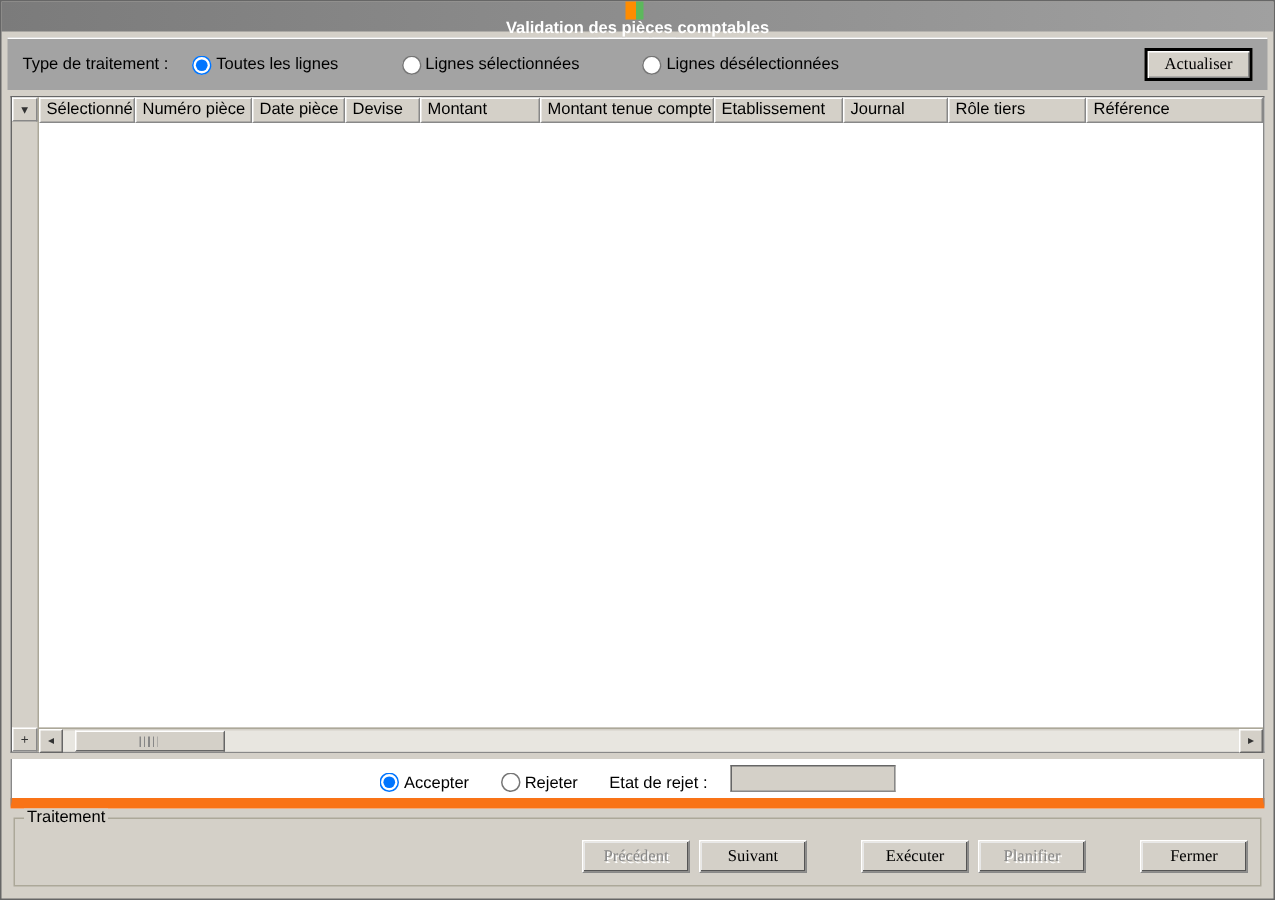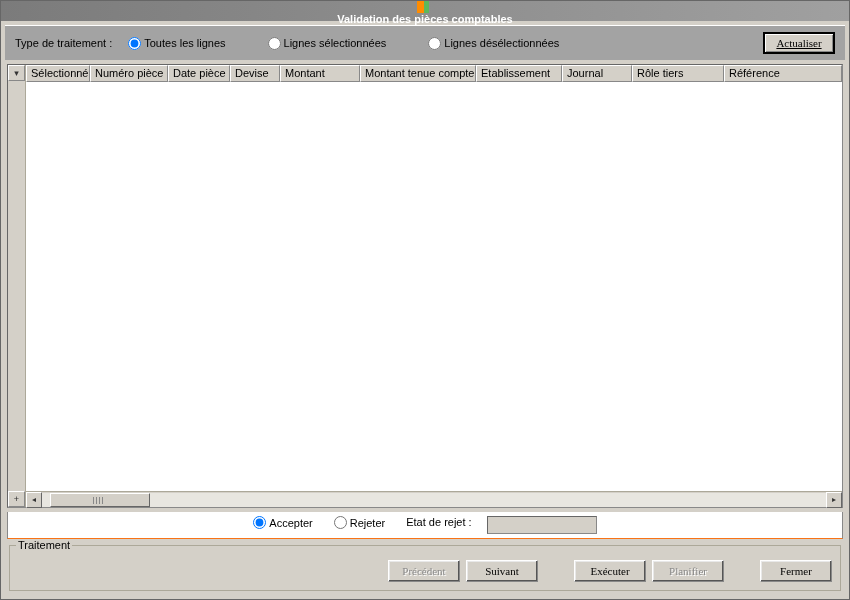--- a/index.html
+++ b/index.html
@@ -95,21 +95,21 @@
     box-shadow: inset -1px -1px 0 #555, inset 1px 1px 0 #e8e8e8;
     font: 11px Tahoma;
     cursor: pointer;
   }
   .btn:disabled {
     color: #888;
     text-shadow: 1px 1px 0 #fff;
     cursor: default;
   }
   .btn.thick { border: 2px solid #000; box-shadow: inset 1px 1px 0 #fff, inset -1px -1px 0 #888; }
-  .btn .ul { text-decoration: underline; }
+  .btn .ul { }
   .table-wrap {
     flex: 1;
     background: #fff;
     border: 1px solid #888;
     border-top-color:#666; border-left-color:#666;
     display:flex; flex-direction:column;
     position: relative;
     margin: 0 2px;
   }
   .gutter {
@@ -157,25 +157,25 @@
     position:absolute; left:8px; top:0; width:100px; height:14px;
     background:#d4d0c8;
     border:1px solid #fff; border-right-color:#666; border-bottom-color:#666;
   }
   .scroll-thumb::after {
     content:""; position:absolute; left:42px; top:3px; width:12px; height:7px;
     background: repeating-linear-gradient(to right, #888 0 1px, transparent 1px 3px);
   }
   .action-bar {
     background:#fff;
-    display:flex; align-items:flex-start; justify-content:center;
+    display:flex; align-items:flex-end; justify-content:center;
     gap: 15px;
     padding: 4px 8px;
     margin: 0 2px;
-    border-left:1px solid #888; border-right:1px solid #888; border-bottom:1px solid #f97316;
+    border-left:1px solid #888; border-right:1px solid #888; border-bottom:7px solid #f97316;
   }
   .etat-input {
     width: 110px; height:18px;
     background:#d4d0c8;
     border:1px solid #888; border-top-color:#666; border-left-color:#666;
   }
   .fieldset {
     border:1px solid #aca899;
     margin: 2px 4px 4px 4px;
     padding: 14px 8px 8px 16px;

